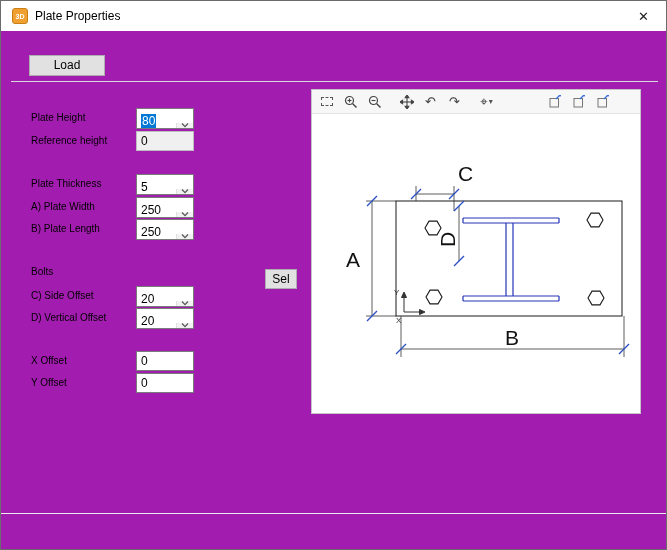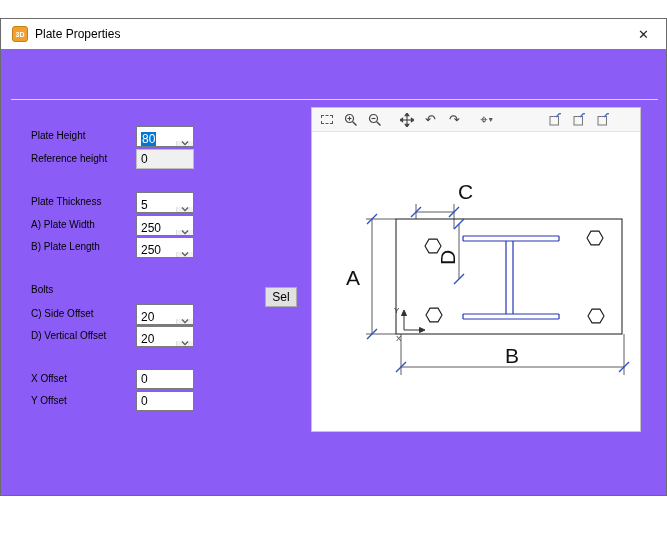--- a/index.html
+++ b/index.html
@@ -1,22 +1,21 @@
 <!DOCTYPE html>
 <html><head>
 <meta charset="utf-8">
 <style>
   * { margin:0; padding:0; box-sizing:border-box; }
   html,body { background:#fff; }
   body { font-family:"Liberation Sans", sans-serif; font-size:12px; color:#000; }
   .window {
-    position:relative; width:667px; height:478px;
-    background:#8b5cf6; border:1px solid #6b6b6b;
+    position:relative; width:667px; height:550px;
+    background:#a21caf; border:1px solid #6b6b6b;
     overflow:hidden;
-    margin-top:18px;
   }
   
   .titlebar { position:absolute; left:0; top:0; width:100%; height:30px; background:#fff; }
   .logo {
     position:absolute; left:11px; top:7px; width:16px; height:16px;
     background:#f0a030; border:1px solid #c97f12; border-radius:3px;
     color:#fff; font-size:7px; font-weight:bold; display:flex; align-items:center; justify-content:center;
   }
   .title { position:absolute; left:34px; top:8px; font-size:12px; color:#000; }
   .close {
@@ -90,20 +89,21 @@
 <div class="window">
 
   <div class="titlebar">
     <div class="logo">
       <span>3D</span>
     </div>
     <div class="title">Plate Properties</div>
     <div class="close">✕</div>
   </div>
 
+  <div class="btn btn-load">Load</div>
   <div class="sep-top"></div>
 
   <div class="lbl" style="top:111px">Plate Height</div>
   <div class="combo" style="top:107px">
     <div class="val"><span class="selhl">80</span></div>
     <div class="dd">
       <svg width="8" height="5" viewBox="0 0 8 5">
           <path d="M1 0.5 L4 3.7 L7 0.5" fill="none" stroke="#555" stroke-width="1.2"></path>
         </svg>
     </div>

